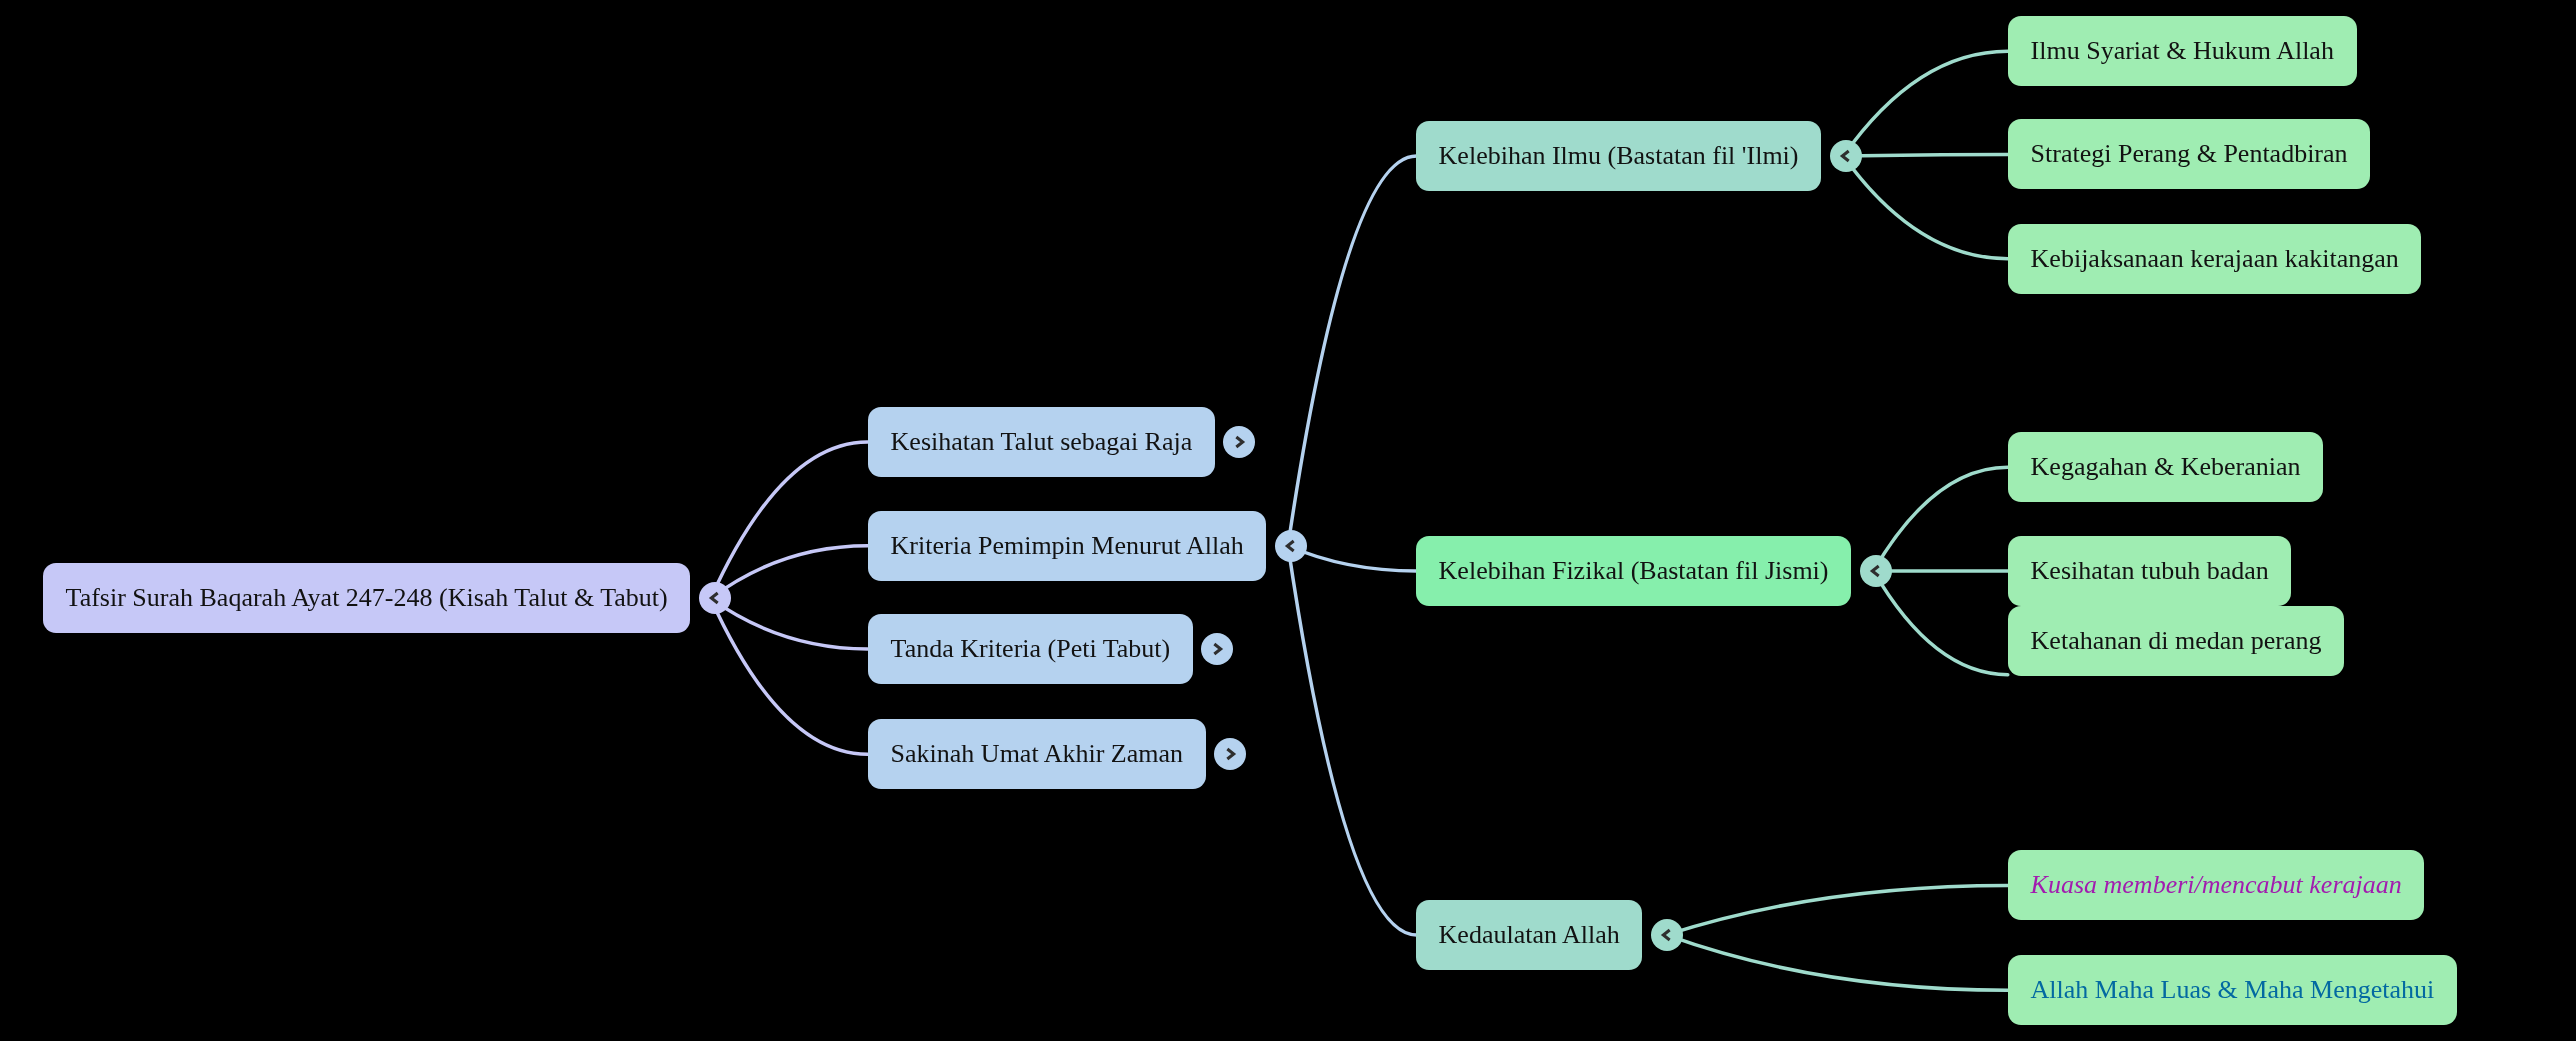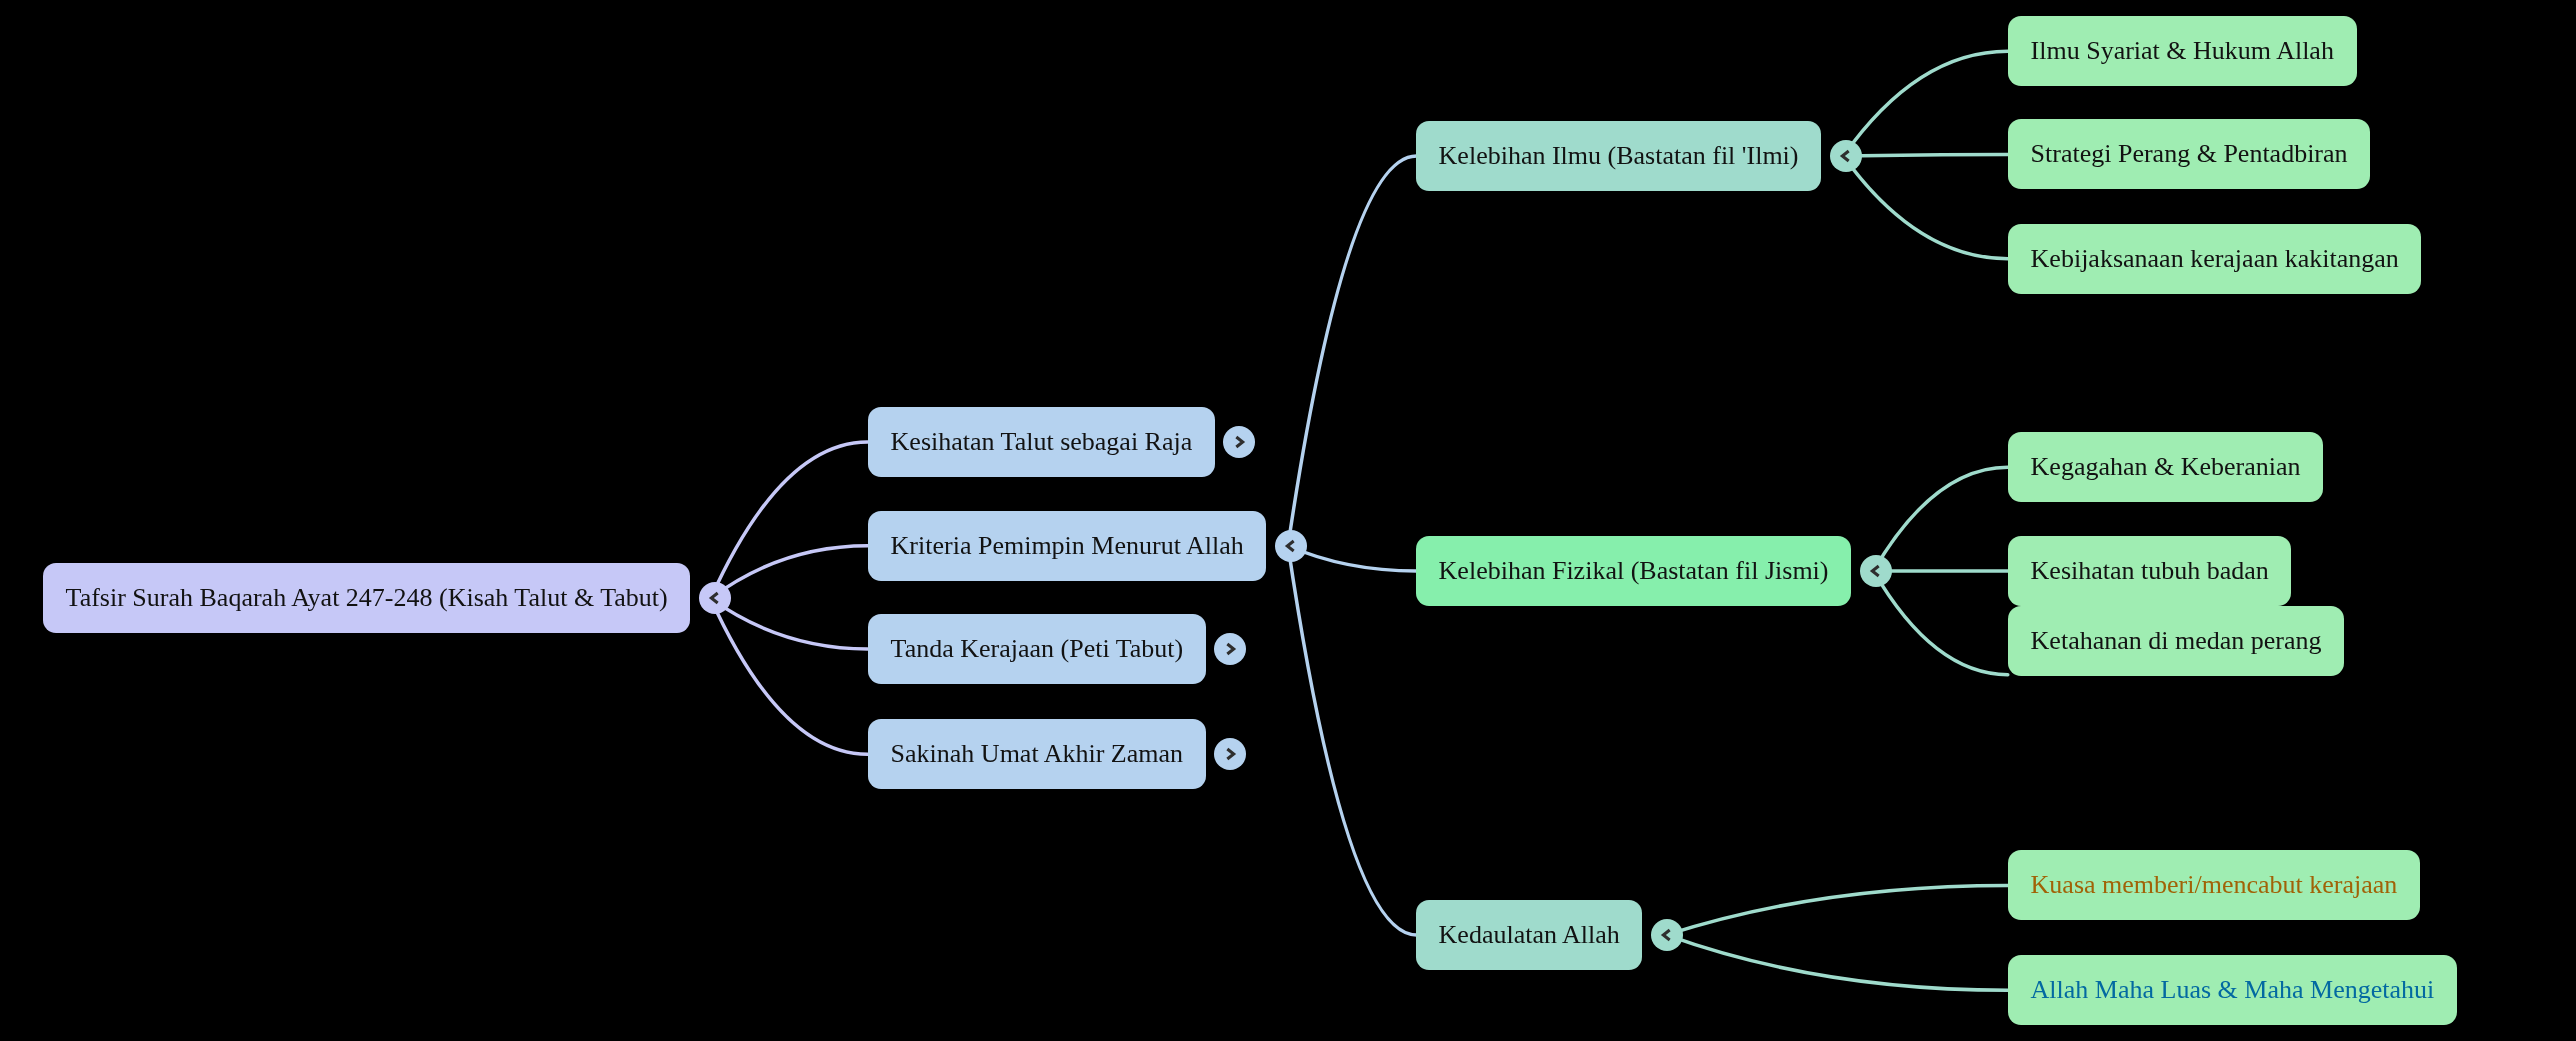--- a/index.html
+++ b/index.html
@@ -92,21 +92,21 @@
         <span>Kriteria Pemimpin Menurut Allah</span>
       </div>
       <div class="toggle" style="background: rgb(181, 210, 239);">
         <svg width="16" height="16" viewBox="0 0 24 24">
           <polyline points="16,4.5 6.5,12 16,19.5" fill="none" stroke="#2e2e2e" stroke-width="4.6" stroke-linecap="butt" stroke-linejoin="miter"></polyline>
         </svg>
       </div>
     </div>
     <div class="node" style="left: 868px; top: 649px;">
       <div class="node-box" style="background: rgb(181, 210, 239); color: rgb(18, 18, 18);">
-        <span>Tanda Kerajaan (Peti Tabut)</span>
+        <span>Tanda Kriteria (Peti Tabut)</span>
       </div>
       <div class="toggle" style="background: rgb(181, 210, 239);">
         <svg width="16" height="16" viewBox="0 0 24 24">
           <polyline points="8,4.5 17.5,12 8,19.5" fill="none" stroke="#2e2e2e" stroke-width="4.6" stroke-linecap="butt" stroke-linejoin="miter"></polyline>
         </svg>
       </div>
     </div>
     <div class="node" style="left: 868px; top: 754px;">
       <div class="node-box" style="background: rgb(181, 210, 239); color: rgb(18, 18, 18);">
         <span>Sakinah Umat Akhir Zaman</span>
@@ -171,21 +171,21 @@
       <div class="node-box" style="background: rgb(159, 237, 178); color: rgb(18, 18, 18);">
         <span>Kesihatan tubuh badan</span>
       </div>
     </div>
     <div class="node" style="left: 2008px; top: 641px; justify-content: flex-end;">
       <div class="node-box" style="background: rgb(159, 237, 178); color: rgb(18, 18, 18);">
         <span>Ketahanan di medan perang</span>
       </div>
     </div>
     <div class="node" style="left: 2008px; top: 885px;">
-      <div class="node-box" style="background: rgb(159, 237, 178); color: #a16207;">
+      <div class="node-box" style="background: rgb(159, 237, 178); color: #a21caf; font-style: italic;">
         <span>Kuasa memberi/mencabut kerajaan</span>
       </div>
     </div>
     <div class="node" style="left: 2008px; top: 990px;">
       <div class="node-box" style="background: rgb(159, 237, 178); color: #0369a1;">
         <span>Allah Maha Luas &amp; Maha Mengetahui</span>
       </div>
     </div>
   </div>
 

